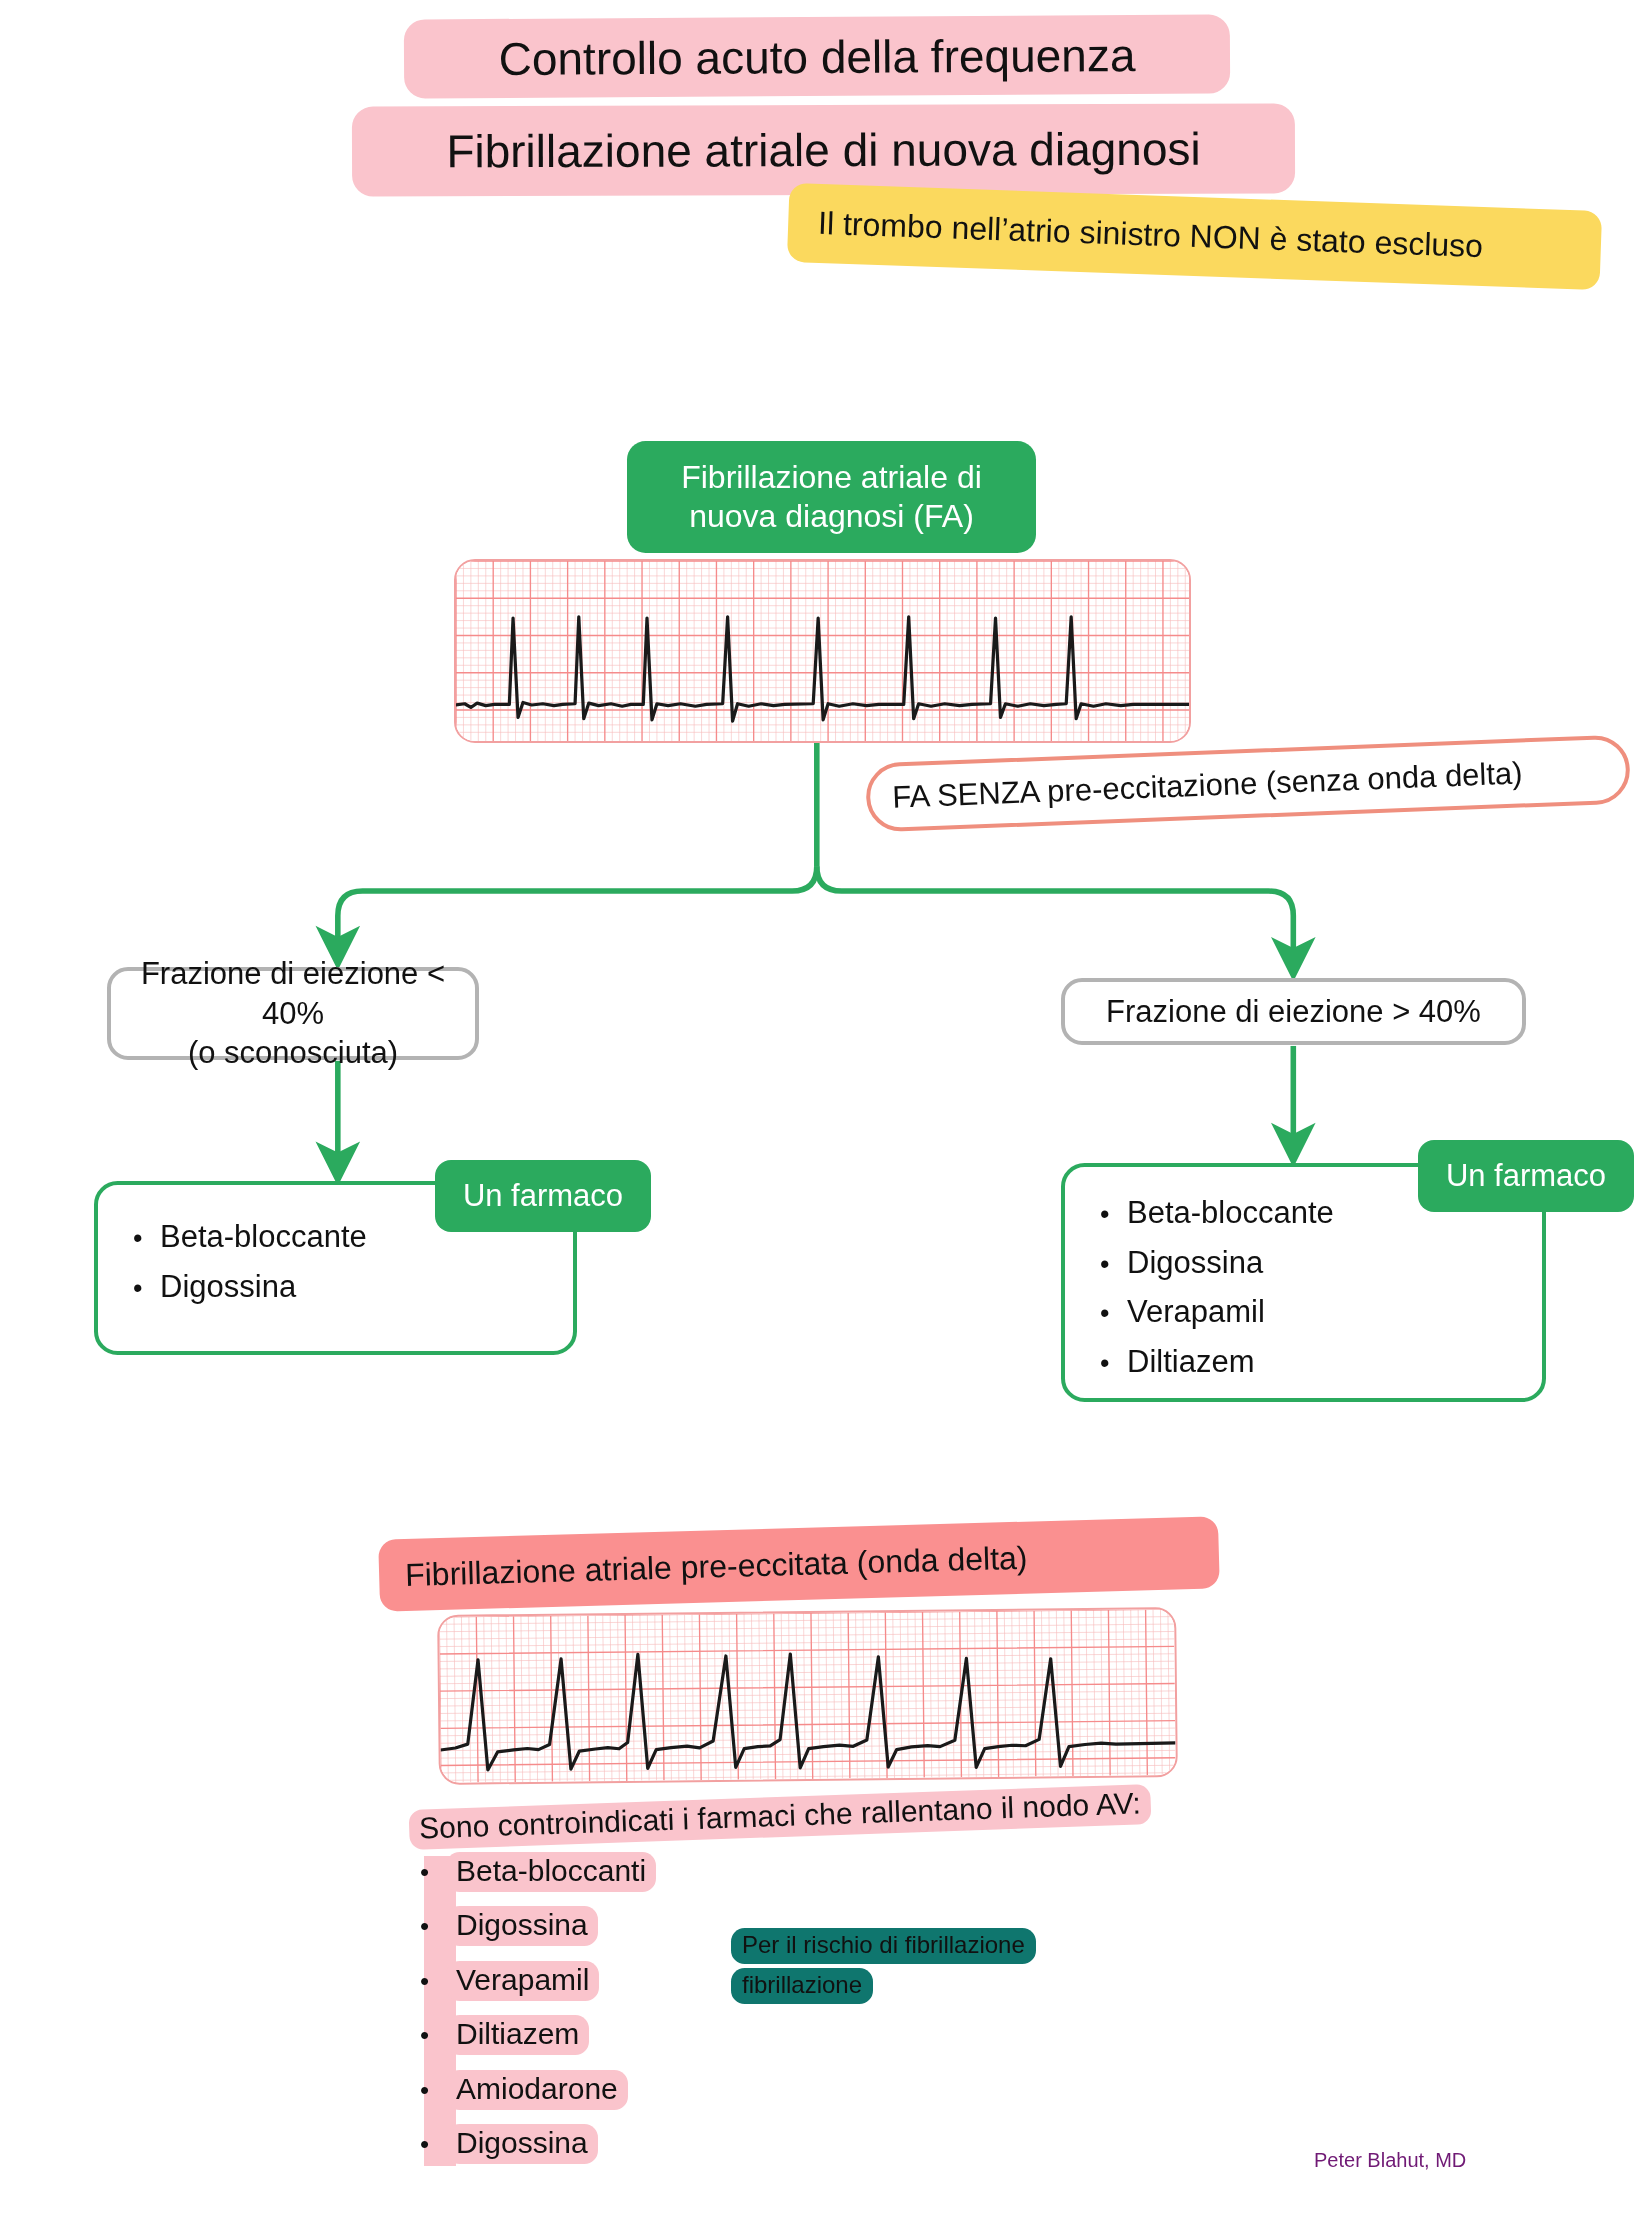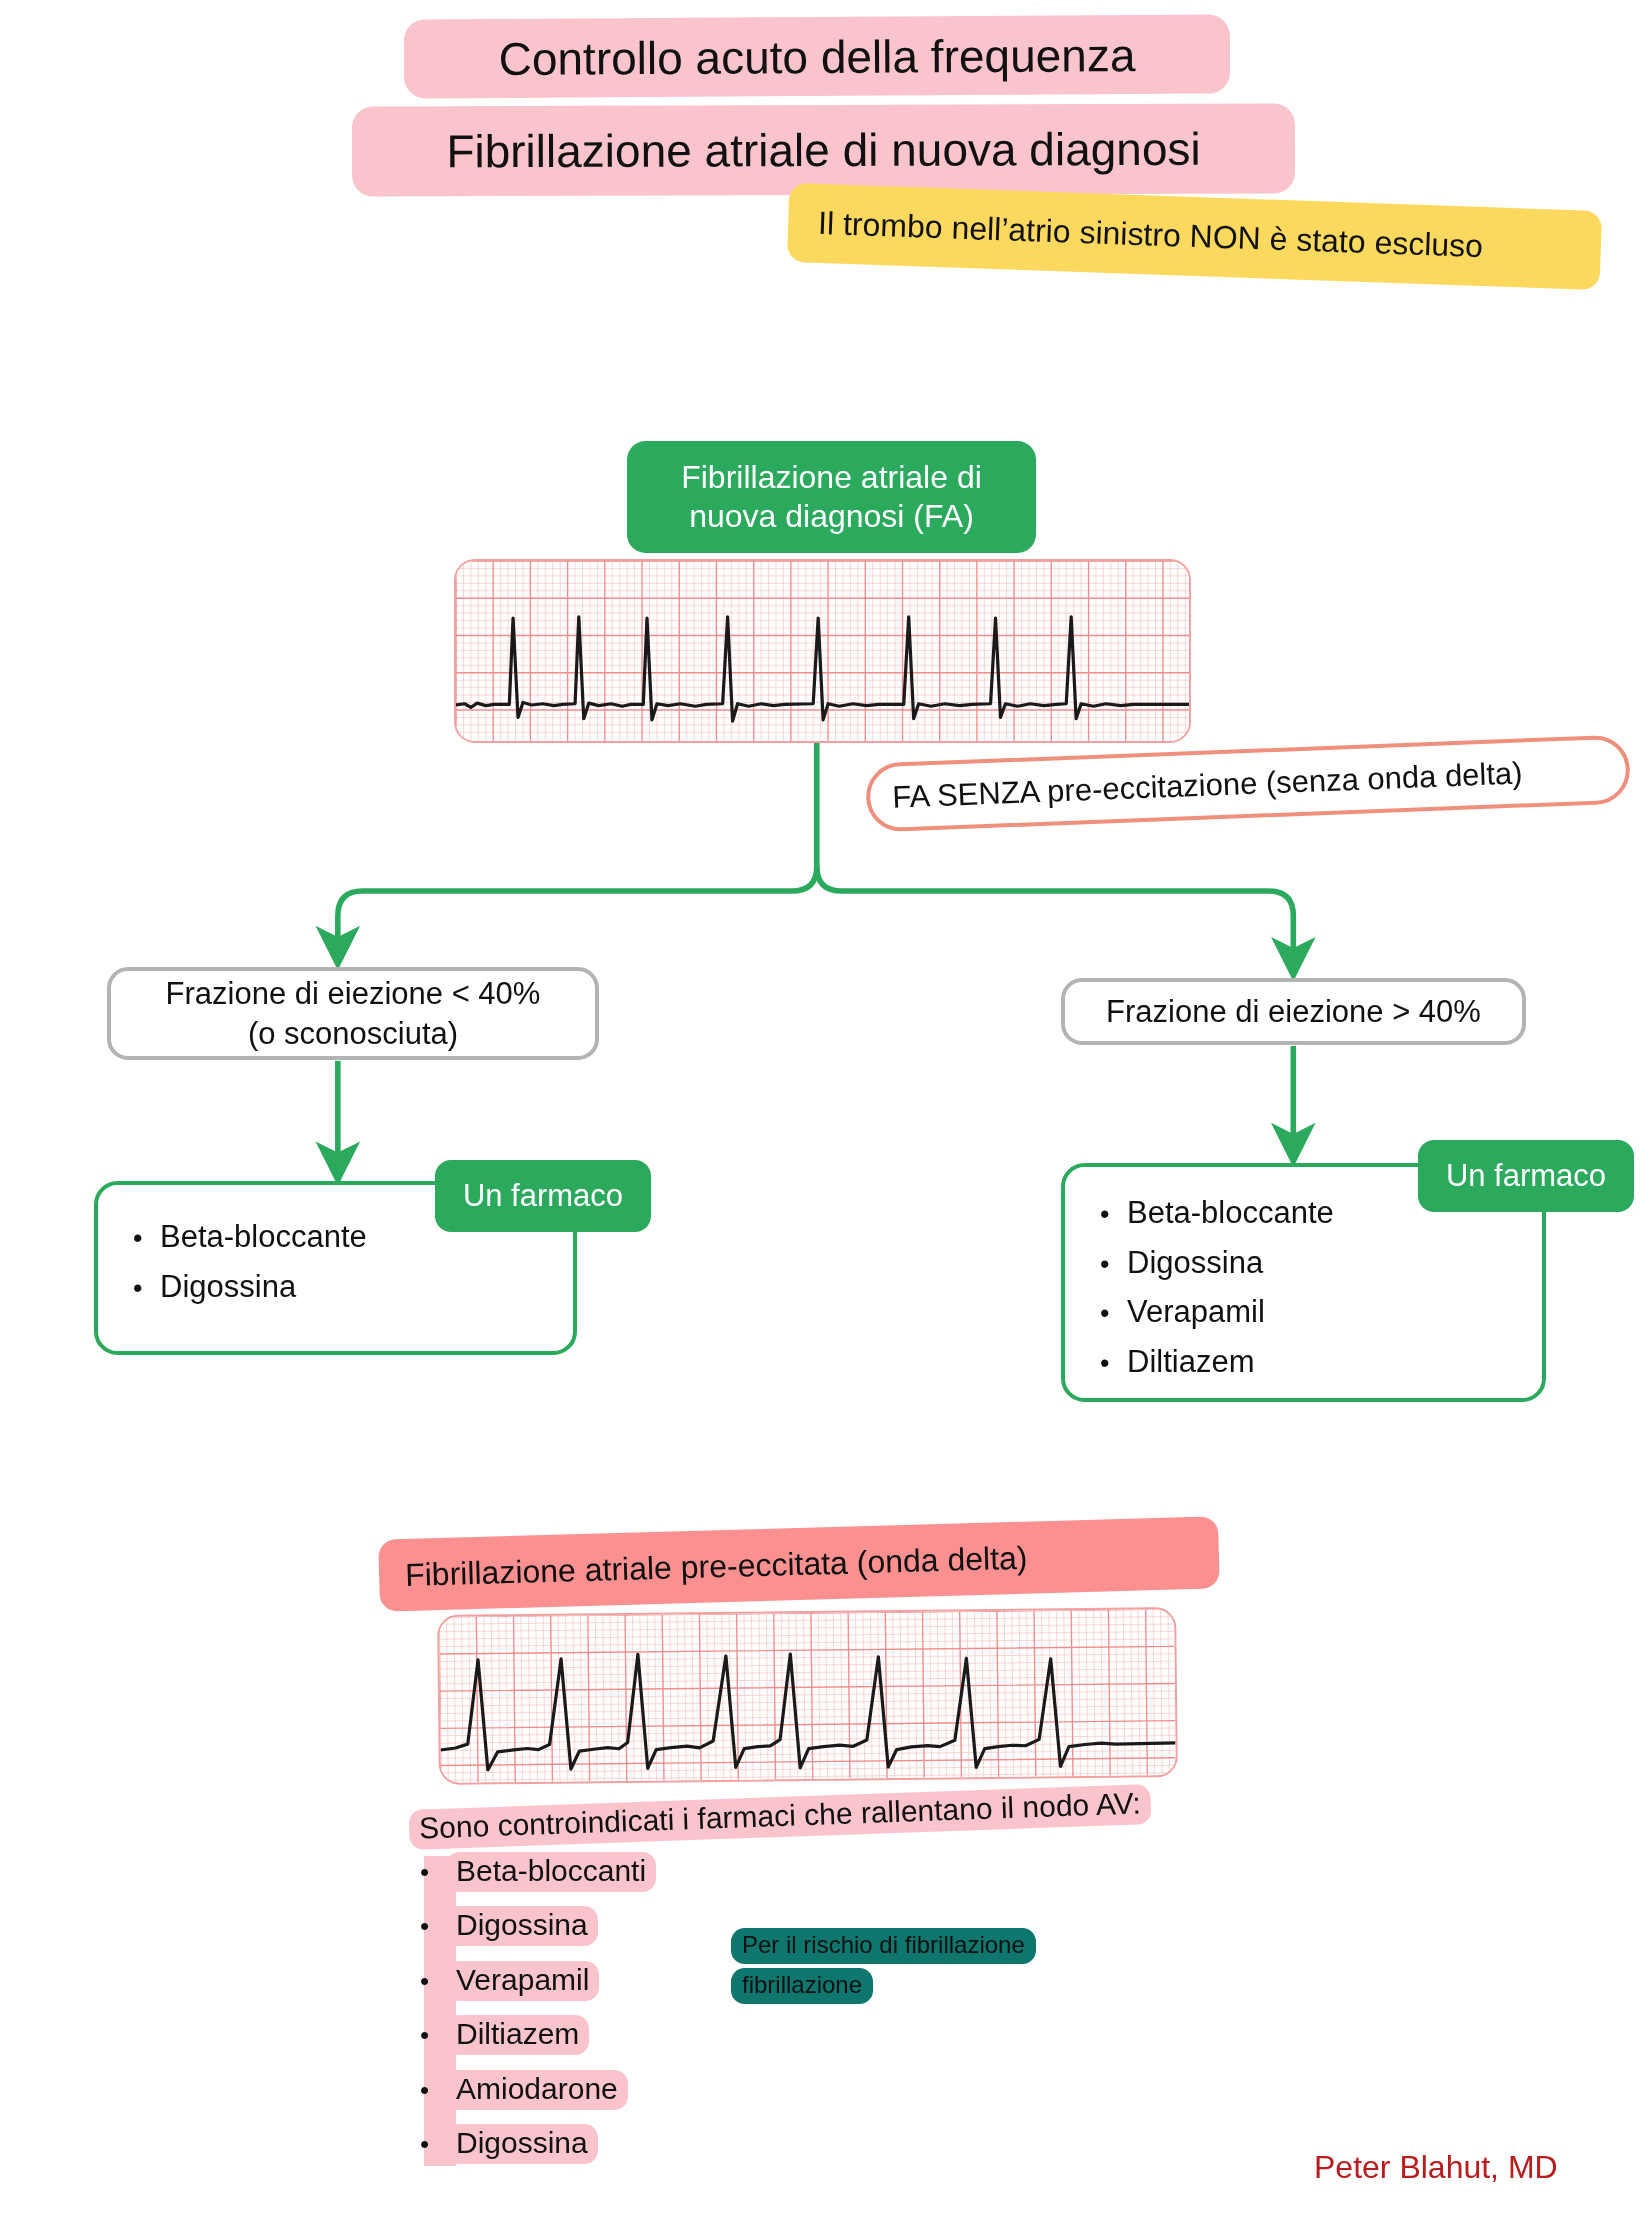--- a/index.html
+++ b/index.html
@@ -79,21 +79,21 @@
     position:absolute;
     border:4.3px solid #b3b3b3;
     border-radius:21px;
     background:#fff;
     display:flex; align-items:center; justify-content:center;
     text-align:center; line-height:1.28;
     font-size:31px; color:#111;
     box-sizing:border-box;
     z-index:5;
   }
-  #box-ef-low{left:107px; top:967px; width:492px; height:93px;}
+  #box-ef-low{left:107px; top:967px; width:372px; height:93px;}
   #box-ef-high{left:1061px; top:978px; width:465px; height:67px;align-items:center;}
 
   
   .green-box{
     position:absolute;
     border:4.3px solid #2baa5e;
     border-radius:23.6px;
     background:#fff;
     box-sizing:border-box;
     z-index:5;
@@ -187,21 +187,21 @@
   #note-vf .nl{
     display:inline-block; background:#0f766e; border-radius:13.6px;
     font-size:24px; color:#111; padding:5px 11px 7.4px 11px;
     line-height:1.0; white-space:nowrap;
   }
   #note-vf .nl2{margin-top:3.7px;}
 
   
   #signature{
     position:absolute; left:1314px; top:2149px;
-    font-size:32px; color:#b91c1c; white-space:nowrap;
+    font-size:20px; color:#701a75; white-space:nowrap;
   }
 </style>
 </head>
 <body>
 
 <div class="stage">
 
   <div class="hl hl-pink" id="banner-title">
     <span>Controllo acuto della frequenza</span>
   </div>

